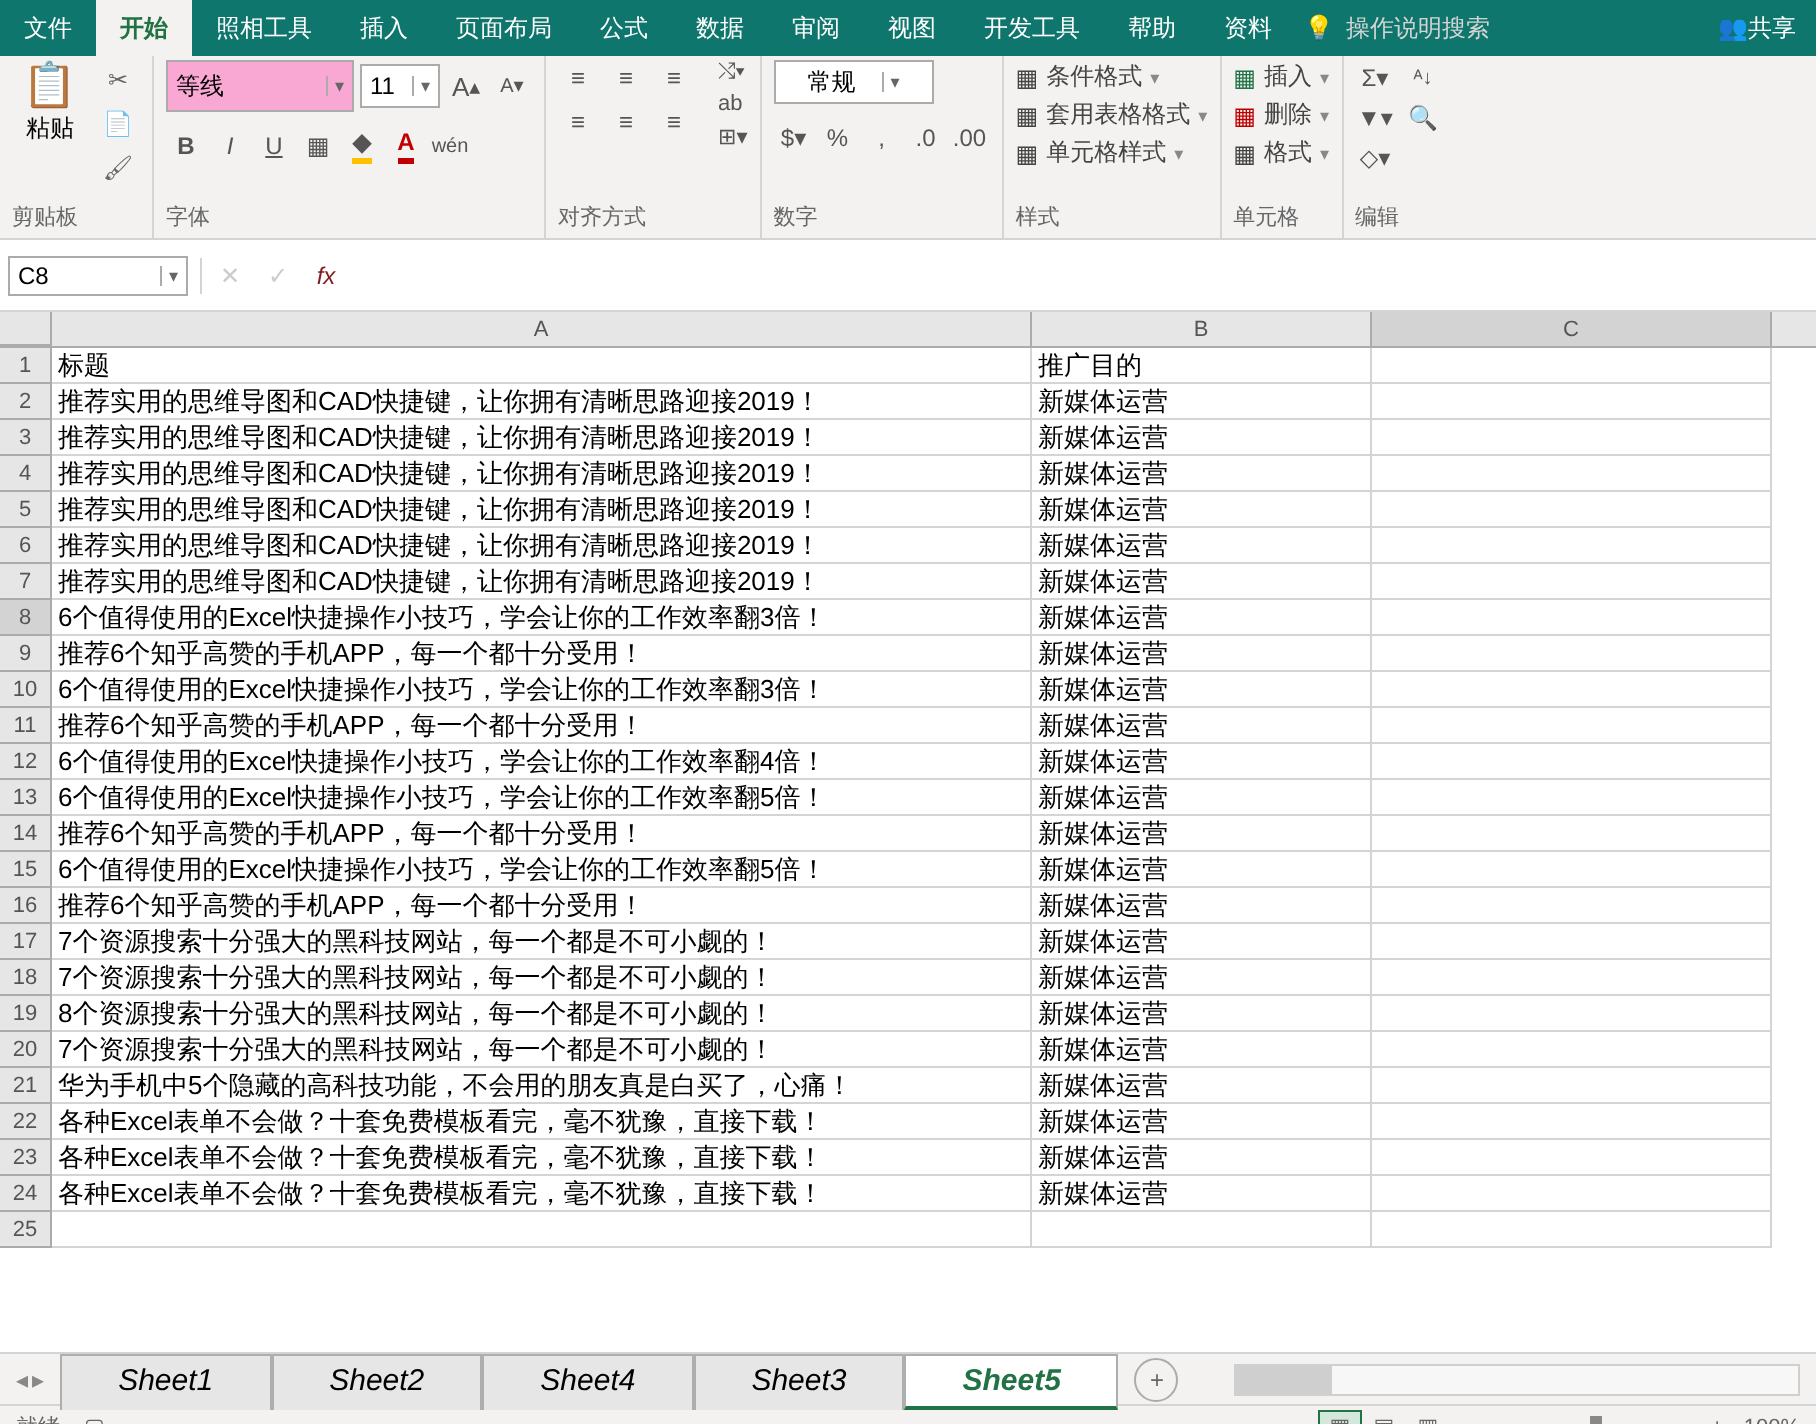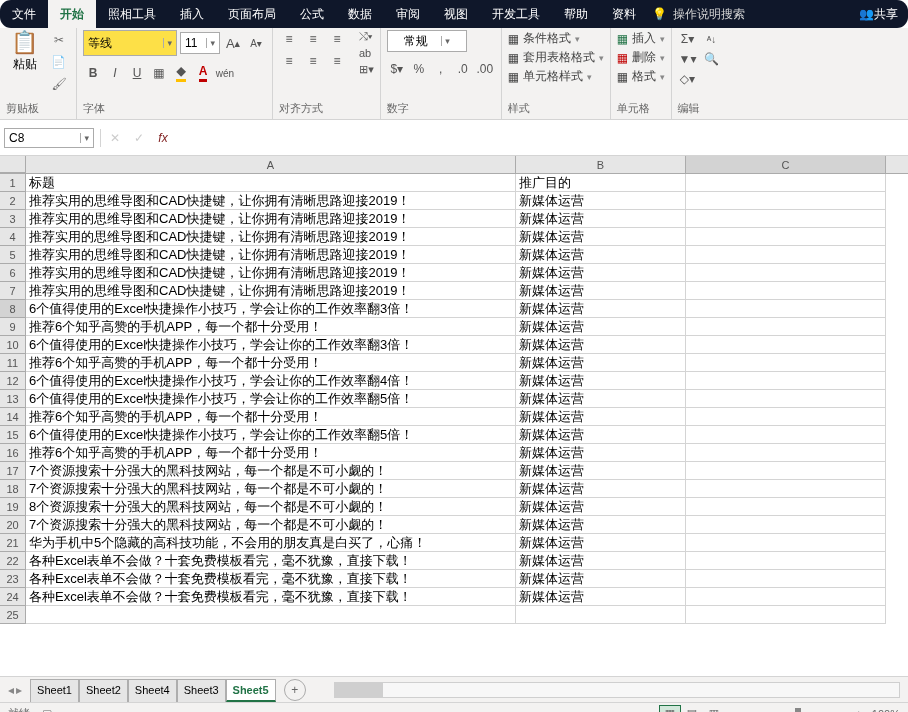--- a/index.html
+++ b/index.html
@@ -1,38 +1,38 @@
 <!DOCTYPE html>
 <html><head>
 <meta charset="utf-8">
 <style>
 * { margin: 0; padding: 0; box-sizing: border-box; font-family: "Microsoft YaHei", sans-serif; }
 body { width: 908px; height: 712px; overflow: hidden; background: #fff; font-size: 12px; }
 
 
-.tabs { background: #0f172a; height: 28px; display: flex; align-items: center; color: #fff; border-radius: 11px; }
+.tabs { background: #0f766e; height: 28px; display: flex; align-items: center; color: #fff; }
 .tab { padding: 0 12px; height: 28px; line-height: 28px; cursor: pointer; font-size: 12px; }
 .tab.active { background: #f3f2f1; color: #217346; font-weight: bold; }
 .tabs .search-area { display: flex; align-items: center; margin-left: 4px; color: #d4d4d4; font-size: 12px; }
 .tabs .search-area .bulb { margin-right: 6px; }
 .tabs .share { margin-left: auto; padding: 0 10px; display: flex; align-items: center; }
 
 
 .ribbon { background: #f3f2f1; border-bottom: 1px solid #d4d4d4; height: 92px; display: flex; }
 .group { border-right: 1px solid #d4d4d4; padding: 2px 6px 0 6px; display: flex; flex-direction: column; justify-content: space-between; }
 .group-label { text-align: left; font-size: 11px; color: #666; padding: 2px 0 3px 0; }
 .group-body { flex: 1; display: flex; align-items: flex-start; gap: 4px; }
 
 .btn-stack { display: flex; flex-direction: column; gap: 2px; }
 .paste-big { display: flex; flex-direction: column; align-items: center; width: 38px; cursor: pointer; }
 .paste-big .ic { font-size: 22px; color: #666; }
 .small-ic { width: 22px; height: 20px; display: flex; align-items: center; justify-content: center; color: #666; cursor: pointer; }
 
 .font-top { display: flex; gap: 3px; align-items: center; }
-.font-name { width: 94px; height: 22px; border: 1px solid #ababab; background: #fde047; display: flex; align-items: center; padding: 12px 4px; font-size: 12px; }
+.font-name { width: 94px; height: 22px; border: 1px solid #ababab; background: #f9a8d4; display: flex; align-items: center; padding: 12px 4px; font-size: 12px; }
 .font-size { width: 40px; height: 22px; border: 1px solid #ababab; background: #fff; display: flex; align-items: center; padding: 0 4px; font-size: 12px; }
 .dropdown-chevron { border-left: 1px solid #ababab; margin-left: auto; padding-left: 3px; font-size: 9px; color: #666; }
 .sq { width: 20px; height: 18px; display: flex; align-items: center; justify-content: center; color: #555; cursor: pointer; font-size: 12px; }
 .row2 { display: flex; gap: 2px; margin-top: 4px; }
 
 .align-grid { display: grid; grid-template-columns: repeat(3, 22px); grid-auto-rows: 20px; gap: 2px; }
 .wrap-col { display: flex; flex-direction: column; gap: 4px; margin-left: 6px; }
 .wrap-btn { display: flex; align-items: center; gap: 3px; cursor: pointer; color: #555; font-size: 11px; }
 
 .num-fmt { width: 80px; height: 22px; border: 1px solid #ababab; background: #fff; display: flex; align-items: center; padding: 0 16px; font-size: 12px; }
@@ -61,21 +61,21 @@
 .rows { overflow: auto; height: calc(100% - 18px); }
 .row { display: flex; height: 18px; }
 .rh { width: 26px; background: #e6e6e6; border-right: 1px solid #ababab; border-bottom: 1px solid #ababab; text-align: center; font-size: 11px; color: #555; line-height: 18px; flex-shrink: 0; }
 .cell { border-right: 1px solid #d4d4d4; border-bottom: 1px solid #d4d4d4; padding: 0 3px; font-size: 13px; line-height: 18px; white-space: nowrap; overflow: hidden; flex-shrink: 0; }
 .cell-A { width: 490px; } .cell-B { width: 170px; } .cell-C { width: 200px; }
 .rh.sel, .ch.sel { background: #d3d3d3; }
 
 
 .sheet-bar { height: 26px; background: #f3f2f1; border-top: 1px solid #d4d4d4; display: flex; align-items: center; }
 .sheet-nav { display: flex; gap: 2px; padding: 0 8px; color: #888; }
-.sheet-tab { padding: 4px 6px; border: 1px solid #aeaeae; border-bottom: none; background: #e6e6e6; font-size: 11px; cursor: pointer; margin-top: 2px; }
+.sheet-tab { padding: 4px 28px; border: 1px solid #aeaeae; border-bottom: none; background: #e6e6e6; font-size: 15px; cursor: pointer; margin-top: 2px; font-style: italic; }
 .sheet-tab.active { background: #fff; border-bottom: 2px solid #217346; color: #217346; font-weight: 600; }
 .add-sheet { width: 22px; height: 22px; border: 1px solid #ababab; border-radius: 50%; display: flex; align-items: center; justify-content: center; margin-left: 8px; color: #666; cursor: pointer; }
 .hscroll-stub { flex: 1; margin: 0 8px; height: 16px; border: 1px solid #cfcfcf; background: #f7f7f7; position: relative; }
 .hscroll-thumb { position: absolute; left: 0; top: 0; height: 100%; width: 48px; background: #cfcfcf; }
 
 
 .status { height: 22px; background: #f3f2f1; border-top: 1px solid #d4d4d4; display: flex; align-items: center; padding: 0 8px; font-size: 11px; color: #666; }
 .status .spacer { flex: 1; }
 .status .view-btn { width: 22px; height: 18px; border: 1px solid transparent; display: flex; align-items: center; justify-content: center; cursor: pointer; }
 .status .view-btn.active { border-color: #217346; background: #d2e8db; }

